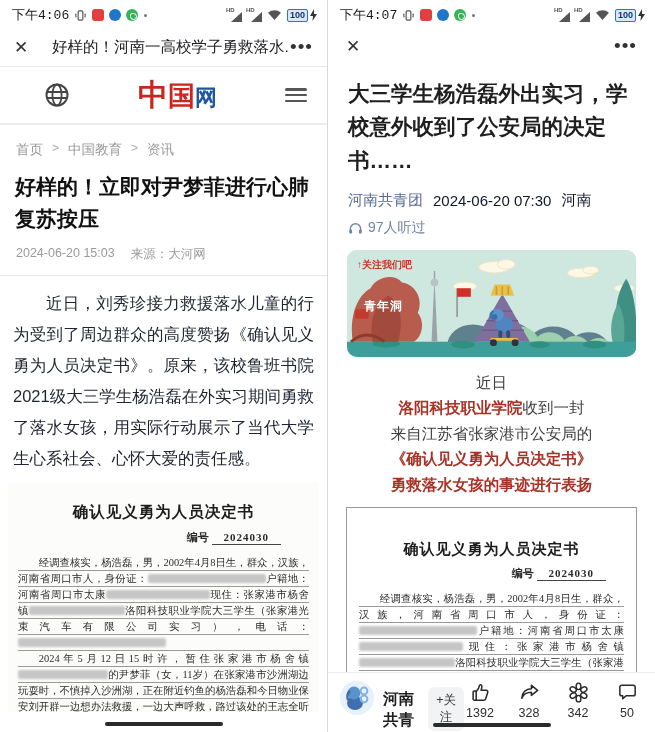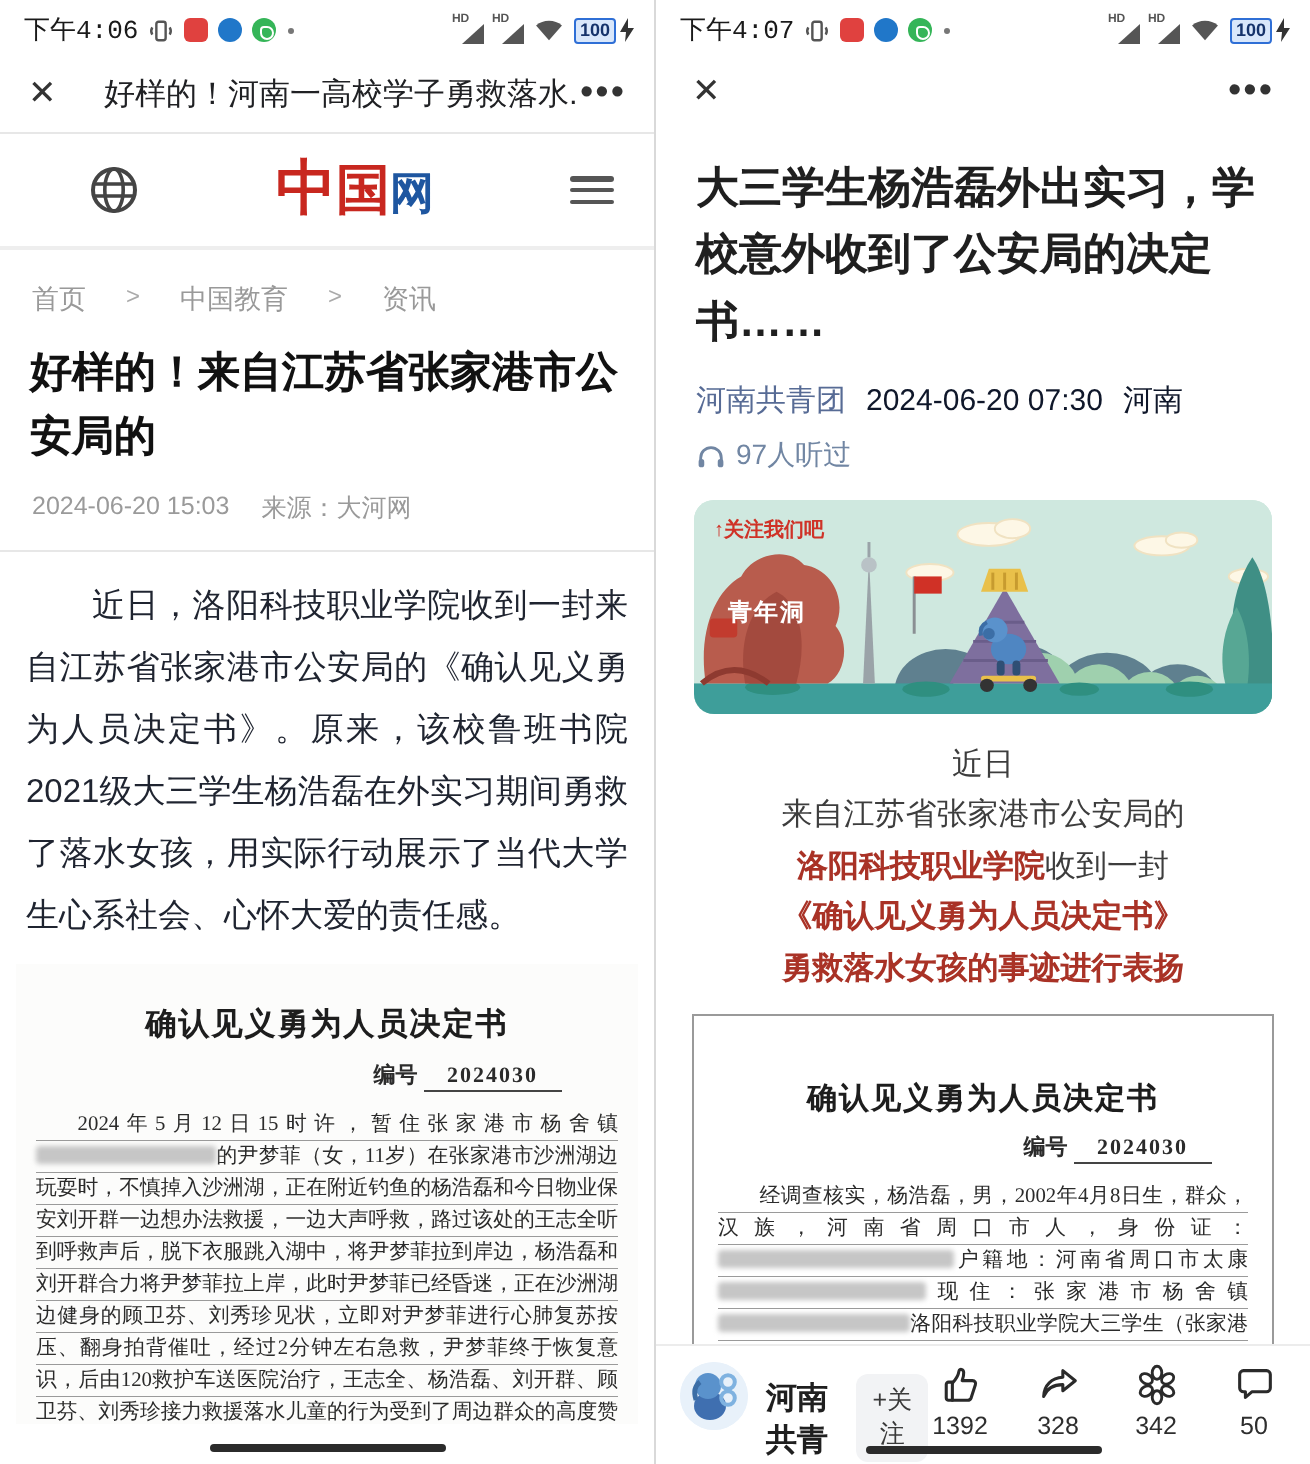--- a/index.html
+++ b/index.html
@@ -39,21 +39,21 @@
 
   .site-header{height:56px;display:flex;align-items:center;justify-content:space-between;padding:0 20px;margin-left:24px;}
   .globe{width:26px;height:26px;}
   .logo{font-weight:bold;line-height:1;}
   .logo .l1{color:#c8271f;font-size:30px;font-family:"Liberation Serif",serif;font-weight:900;}
   .logo .l2{color:#c8271f;font-size:27px;font-weight:900;}
   .logo .l3{color:#1e56a0;font-size:22px;font-weight:bold;}
   .burger{width:22px;height:14px;display:flex;flex-direction:column;justify-content:space-between;cursor:pointer;}
   .burger i{height:2.5px;background:#555;border-radius:2px;}
 
-  .breadcrumb{padding:16px 16px 4px;font-size:13.5px;color:#999;display:flex;gap:20px;align-items:flex-start;}
+  .breadcrumb{padding:16px 16px 4px;font-size:13.5px;color:#999;display:flex;gap:9px;align-items:flex-start;}
   .breadcrumb .sep{color:#aaa;font-size:12px;}
   .crumb{cursor:pointer;}
 
   .art-title{padding:8px 15px 0;font-size:21px;font-weight:bold;color:#111;line-height:1.5;}
   .art-meta{padding:12px 16px 12px;font-size:12.5px;color:#9a9a9a;display:flex;gap:16px;}
   .art-body{padding:12px 13px 0;font-size:16.5px;color:#1f2430;line-height:31px;text-indent:2em;text-align:justify;}
 
   
   .doc{background:#fcfcfb;margin:8px 8px 0;padding:20px 10px 0;font-family:"Liberation Serif","DejaVu Serif",serif;color:#2b2b2b;}
   .doc-title{text-align:center;font-size:15.5px;font-weight:bold;letter-spacing:1px;color:#1d1d1d;}
@@ -164,36 +164,37 @@
     <div class="divider2"></div>
 
     <div class="breadcrumb">
         <span class="crumb">首页</span>
         <span class="sep">&gt;</span>
         <span class="crumb">中国教育</span>
         <span class="sep">&gt;</span>
         <span class="crumb">资讯</span>
       </div>
 
-    <div class="art-title">好样的！来自江苏省张家港市公安局的</div>
+    <div class="art-title">好样的！立即对尹梦菲进行心肺复苏按压</div>
     <div class="art-meta">
       <span>2024-06-20 15:03</span>
       <span>来源：大河网</span>
     </div>
     <div class="divider"></div>
 
-    <div class="art-body">近日，洛阳科技职业学院收到一封来自江苏省张家港市公安局的《确认见义勇为人员决定书》。原来，该校鲁班书院2021级大三学生杨浩磊在外实习期间勇救了落水女孩，用实际行动展示了当代大学生心系社会、心怀大爱的责任感。</div>
+    <div class="art-body">近日，刘秀珍接力救援落水儿童的行为受到了周边群众的高度赞扬《确认见义勇为人员决定书》。原来，该校鲁班书院2021级大三学生杨浩磊在外实习期间勇救了落水女孩，用实际行动展示了当代大学生心系社会、心怀大爱的责任感。</div>
 
     <div class="doc">
       <div class="doc-title">确认见义勇为人员决定书</div>
       <div class="doc-num-row">
         <span>编号</span>
         <span class="doc-num">2024030</span>
       </div>
       <div class="doc-body">
+        <p><span>经调查核实，杨浩磊，男，2002年4月8日生，群众，汉族，河南省周口市人，身份证：</span><span class="redact w1"></span><span>户籍地：河南省周口市太康</span><span class="redact w2"></span><span>现住：张家港市杨舍镇</span><span class="redact w3"></span><span>洛阳科技职业学院大三学生（张家港光束汽车有限公司实习），电话：</span><span class="redact w4"></span></p>
         <p><span>2024年5月12日15时许，暂住张家港市杨舍镇</span><span class="redact w5"></span><span>的尹梦菲（女，11岁）在张家港市沙洲湖边玩耍时，不慎掉入沙洲湖，正在附近钓鱼的杨浩磊和今日物业保安刘开群一边想办法救援，一边大声呼救，路过该处的王志全听到呼救声后，脱下衣服跳入湖中，将尹梦菲拉到岸边，杨浩磊和刘开群合力将尹梦菲拉上岸，此时尹梦菲已经昏迷，正在沙洲湖边健身的顾卫芬、刘秀珍见状，立即对尹梦菲进行心肺复苏按压、翻身拍背催吐，经过2分钟左右急救，尹梦菲终于恢复意识，后由120救护车送医院治疗，王志全、杨浩磊、刘开群、顾卫芬、刘秀珍接力救援落水儿童的行为受到了周边群众的高度赞扬。</span></p>
 
       </div>
     </div>
 
     <div class="home-strip">
       <span class="home-bar"></span>
     </div>
   </div>
 
@@ -328,22 +329,22 @@
           <circle cx="149" cy="97" r="3.5" fill="#333"></circle>
             <circle cx="171" cy="97" r="3.5" fill="#333"></circle>
         </g>
       </svg>
       <span class="follow-tag">↑关注我们吧</span>
       <span class="landmark">青年洞</span>
     </div>
 
     <div class="highlight">
         <div class="hl-line"><span>近日</span></div>
+        <div class="hl-line"><span class="red">洛阳科技职业学院</span><span>收到一封</span></div>
         <div class="hl-line"><span>来自江苏省张家港市公安局的</span></div>
-        <div class="hl-line"><span class="red">洛阳科技职业学院</span><span>收到一封</span></div>
         <div class="hl-line"><span class="red">《确认见义勇为人员决定书》</span></div>
         <div class="hl-line"><span class="red">勇救落水女孩的事迹进行表扬</span></div>
       </div>
 
     <div class="doc doc2">
       <div class="doc-title">确认见义勇为人员决定书</div>
       <div class="doc-num-row">
         <span>编号</span>
         <span class="doc-num">2024030</span>
       </div>

